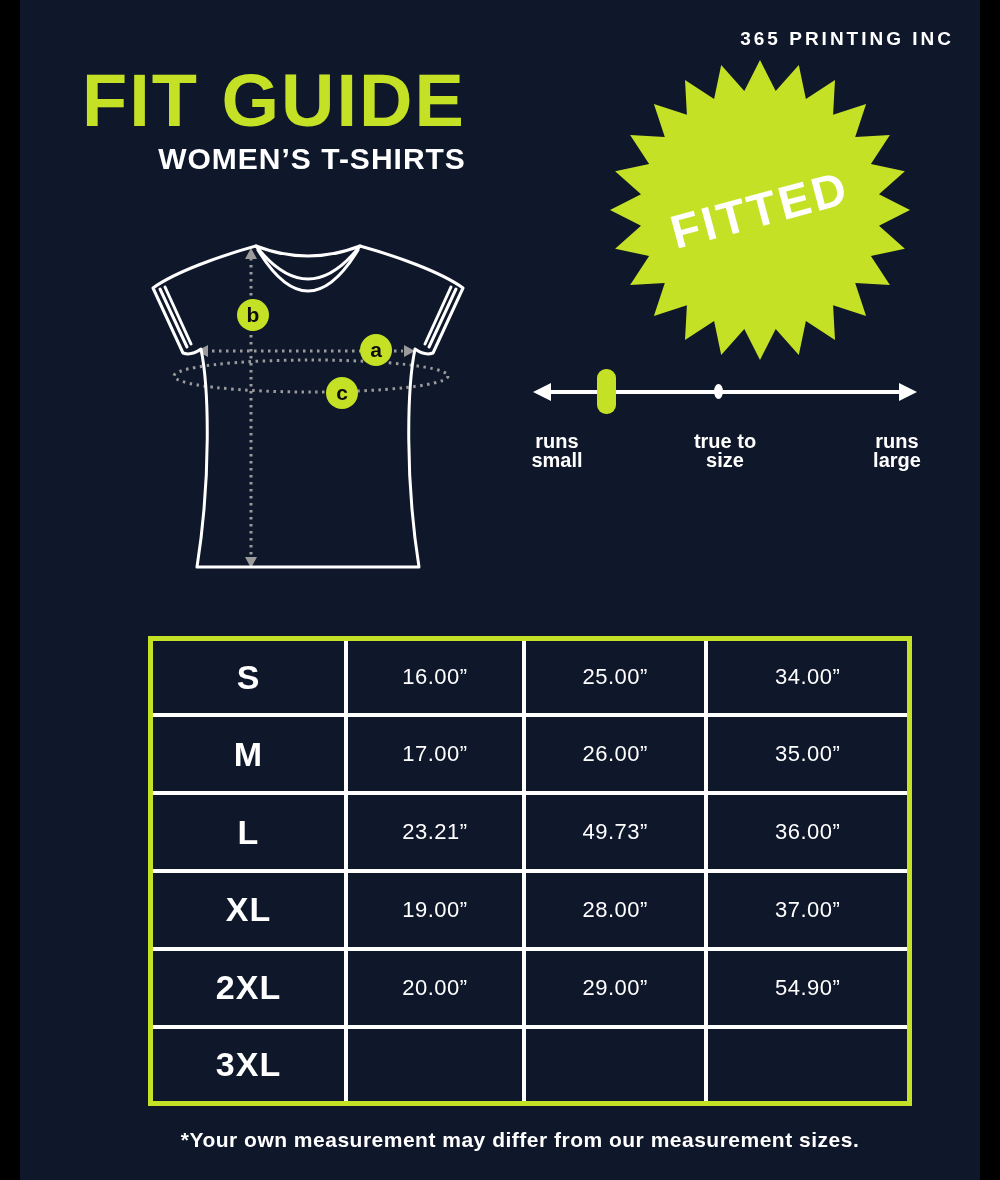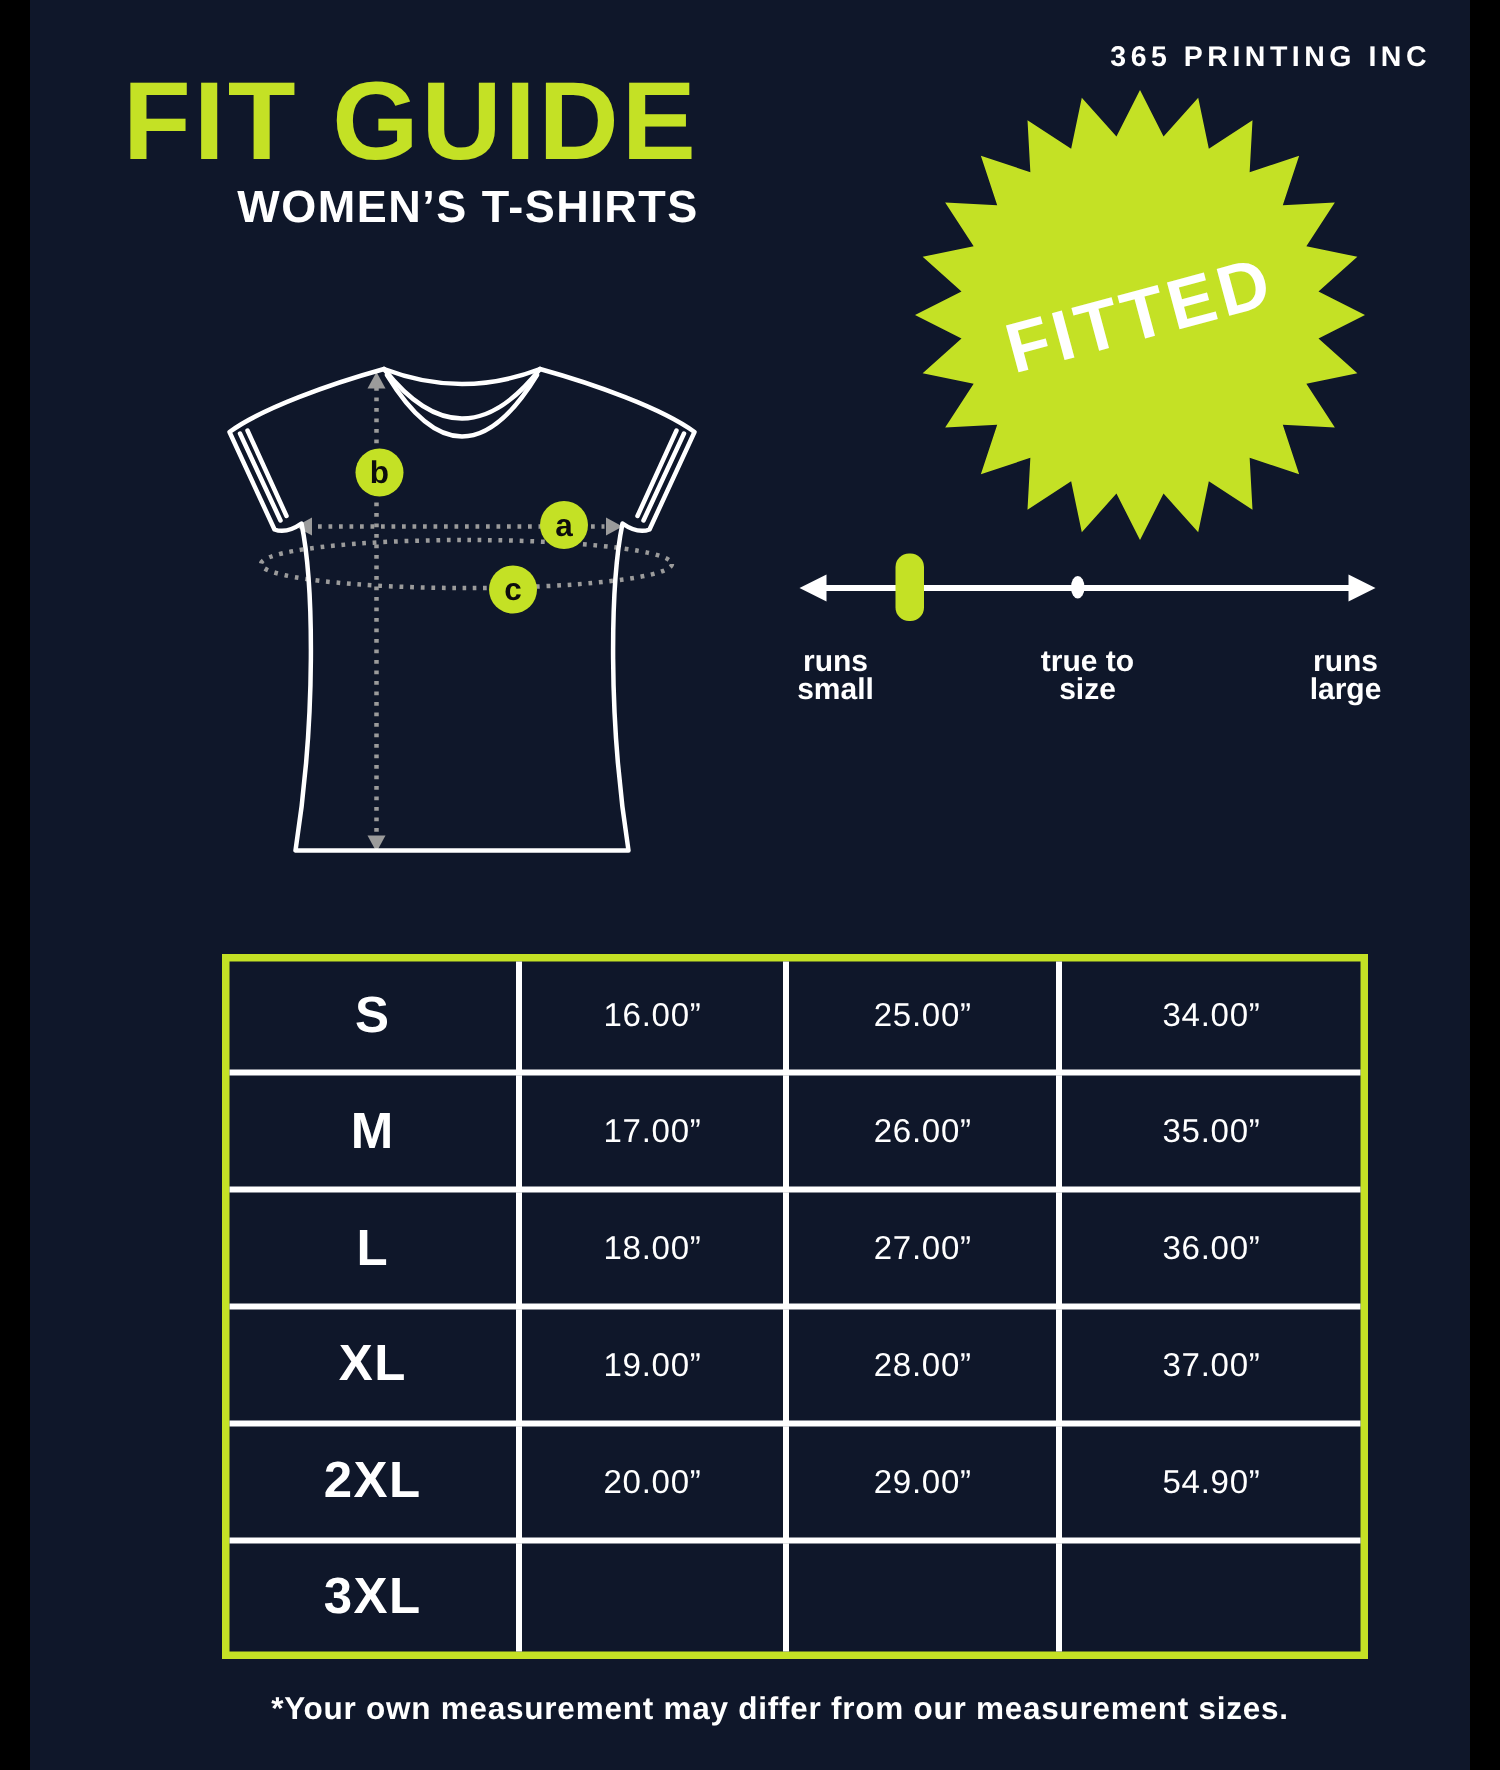--- a/index.html
+++ b/index.html
@@ -13,21 +13,21 @@
     overflow: hidden;
     color: #fff;
     margin-left: 20px;
   }
   
   .brand {
     position: absolute; top: 28px; right: 26px;
     font-size: 19px; font-weight: bold; letter-spacing: 3px; color: #fff;
   }
   
-  .title-block { position: absolute; left: 62px; top: 44px; display: inline-block; }
+  .title-block { position: absolute; left: 62px; top: 64px; display: inline-block; }
   .title {
     font-size: 74px; font-weight: bold; letter-spacing: 2px;
     color: #c4e125; line-height: 1.0; white-space: nowrap;
   }
   .subtitle {
     font-size: 30px; font-weight: bold; letter-spacing: 1px;
     color: #fff; text-align: right; margin-top: 4px; white-space: nowrap;
   }
   
   .tshirt-svg { position: absolute; left: 125px; top: 228px; }
@@ -159,22 +159,22 @@
         <td class="val-cell">34.00”</td>
       </tr>
       <tr>
         <td class="size-cell">M</td>
         <td class="val-cell">17.00”</td>
         <td class="val-cell">26.00”</td>
         <td class="val-cell">35.00”</td>
       </tr>
       <tr>
         <td class="size-cell">L</td>
-        <td class="val-cell">18.00”</td>
-        <td class="val-cell">27.00”</td>
+        <td class="val-cell">23.21”</td>
+        <td class="val-cell">49.73”</td>
         <td class="val-cell">36.00”</td>
       </tr>
       <tr>
         <td class="size-cell">XL</td>
         <td class="val-cell">19.00”</td>
         <td class="val-cell">28.00”</td>
         <td class="val-cell">37.00”</td>
       </tr>
       <tr>
         <td class="size-cell">2XL</td>

